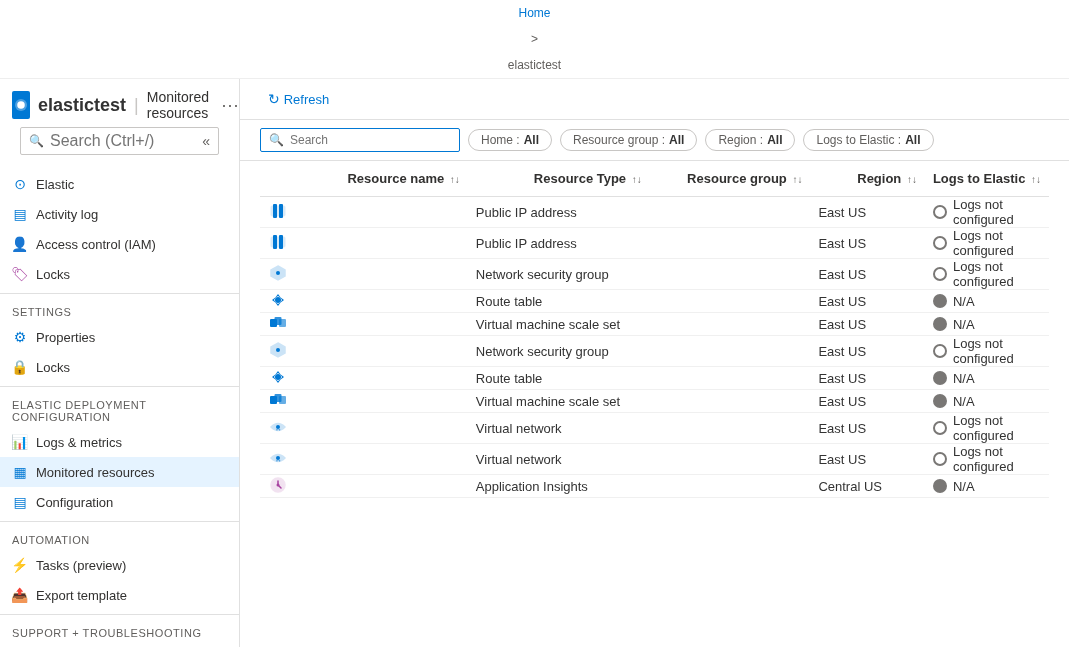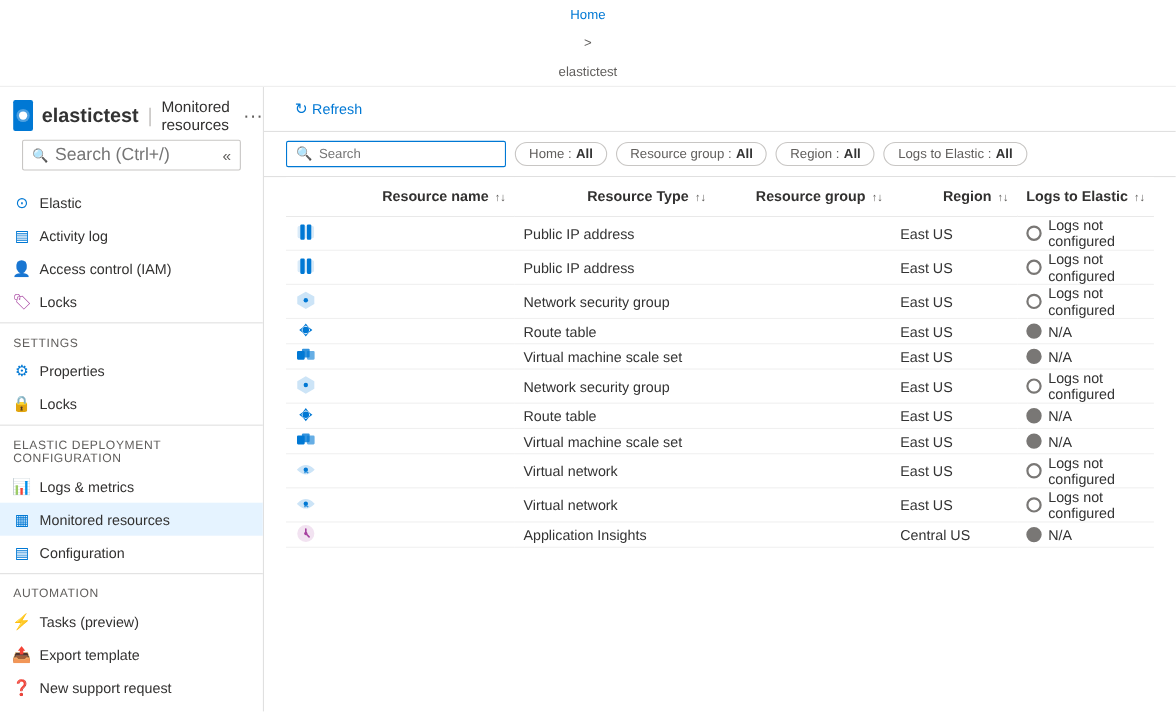--- a/index.html
+++ b/index.html
@@ -141,20 +141,21 @@
         <div class="section-label">Automation</div>
         <div class="nav-item">
           <span class="nav-icon" style="color:#0078d4;">⚡</span>
           <span>Tasks (preview)</span>
         </div>
         <div class="nav-item">
           <span class="nav-icon" style="color:#0078d4;">📤</span>
           <span>Export template</span>
         </div>
 
+        <div class="section-label">Support + troubleshooting</div>
         <div class="nav-item">
           <span class="nav-icon" style="color:#0078d4;">❓</span>
           <span>New support request</span>
         </div>
       </div>
     </div>
 
     <div class="main-content">
 
       <div class="toolbar">

